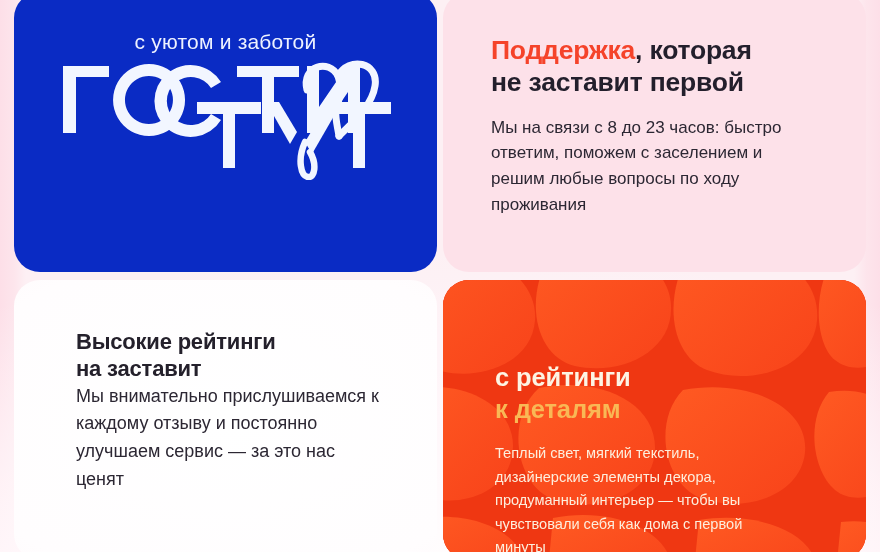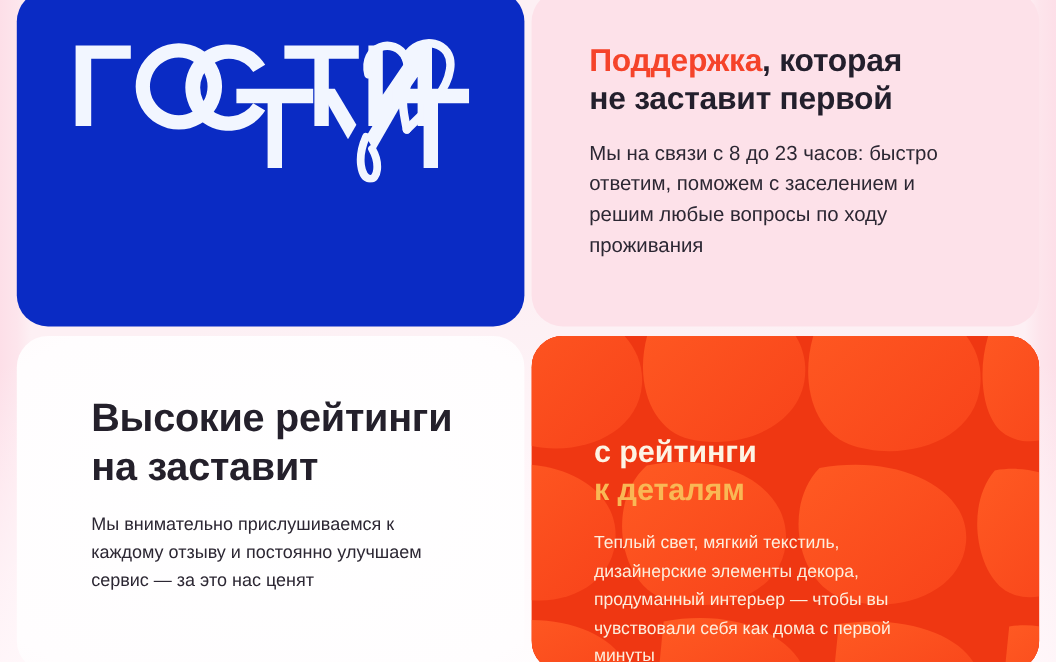--- a/index.html
+++ b/index.html
@@ -82,29 +82,28 @@
   }
 
   
   .card-ratings {
     background:
       radial-gradient(120% 110% at 50% 50%, #ffffff 0%, #fffdfe 55%, #fdf2f6 100%);
     border-radius:26px;
     padding:48px 30px 0 62px;
   }
   .ratings-h {
-    font-size:33px;
+    font-size:22px;
     font-weight:bold;
     line-height:1.24;
     color:#24202b;
     letter-spacing:-.2px;
   }
   .ratings-p {
-    margin-top:16px;
-    font-size:15px;
+    font-size:18px;
     line-height:1.55;
     color:#2c2733;
     max-width:310px;
   }
 
   
   .card-apartments {
     background:#fa4a1e;
     border-radius:26px;
     padding:48px 26px 0 52px;
@@ -128,20 +127,21 @@
   }
 </style>
 </head>
 <body>
 
 <div class="backdrop"></div>
 
 <div class="grid">
 
   <section class="card card-logo">
+    <div class="logo-tagline">с уютом и заботой</div>
 
     <div class="logo-mark">
       <svg width="330" height="120" viewBox="0 0 330 120" aria-hidden="true">
 
         <g fill="#f2f6ff">
 
           <path d="M2 6 h46 v11 H15 v56 H2 Z"></path>
 
           <path d="M88 4 a36 36 0 1 0 .1 0 Z M88 16 a24 24 0 1 1 -.1 0 Z"></path>
 

